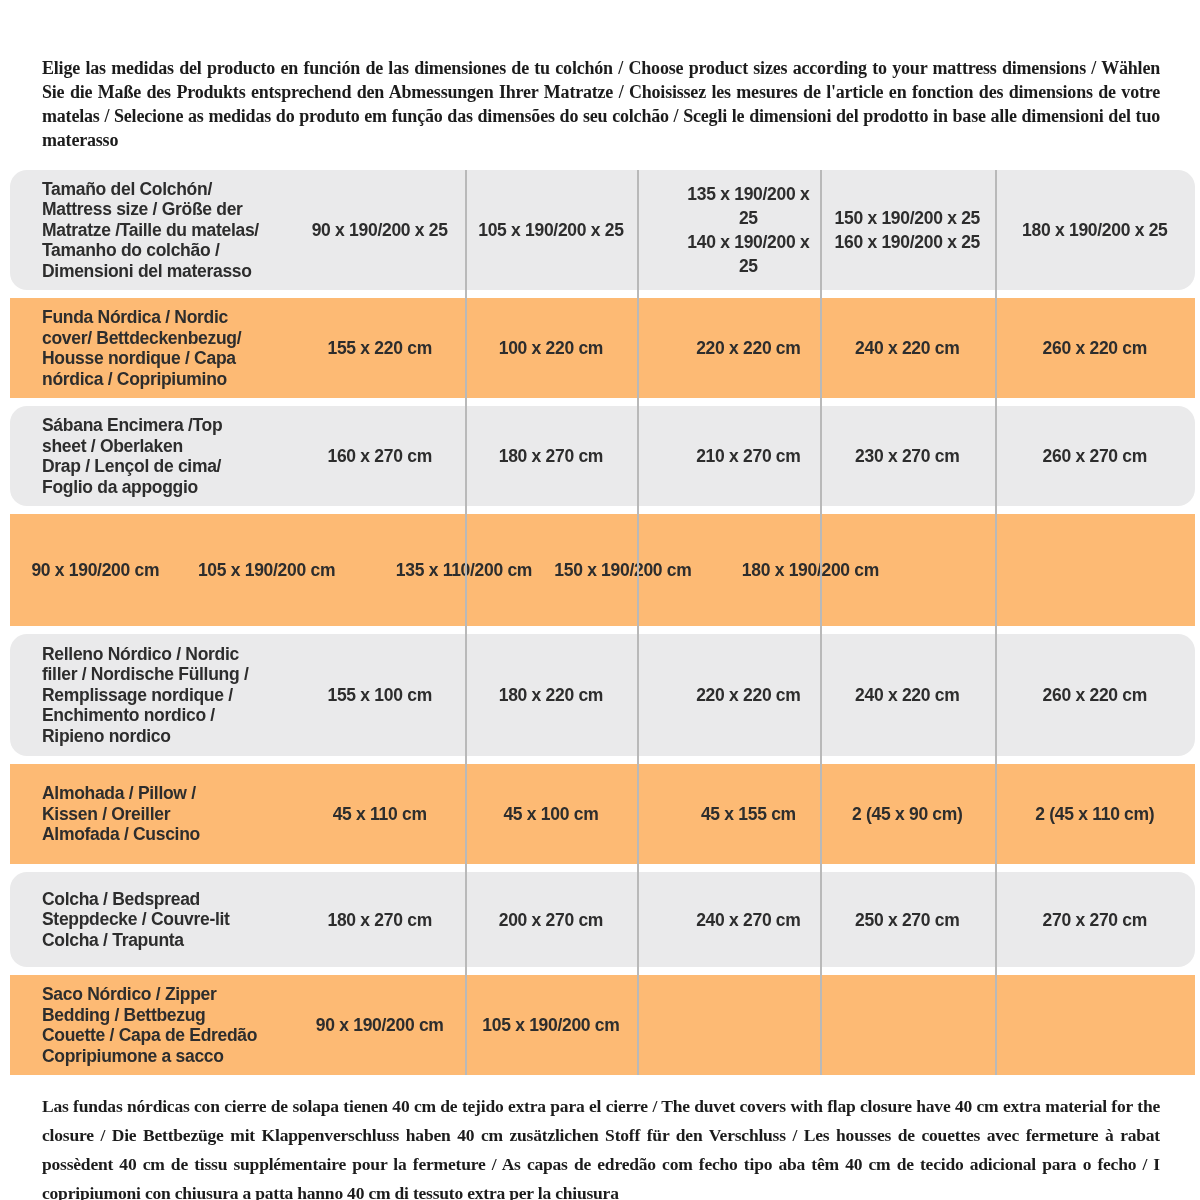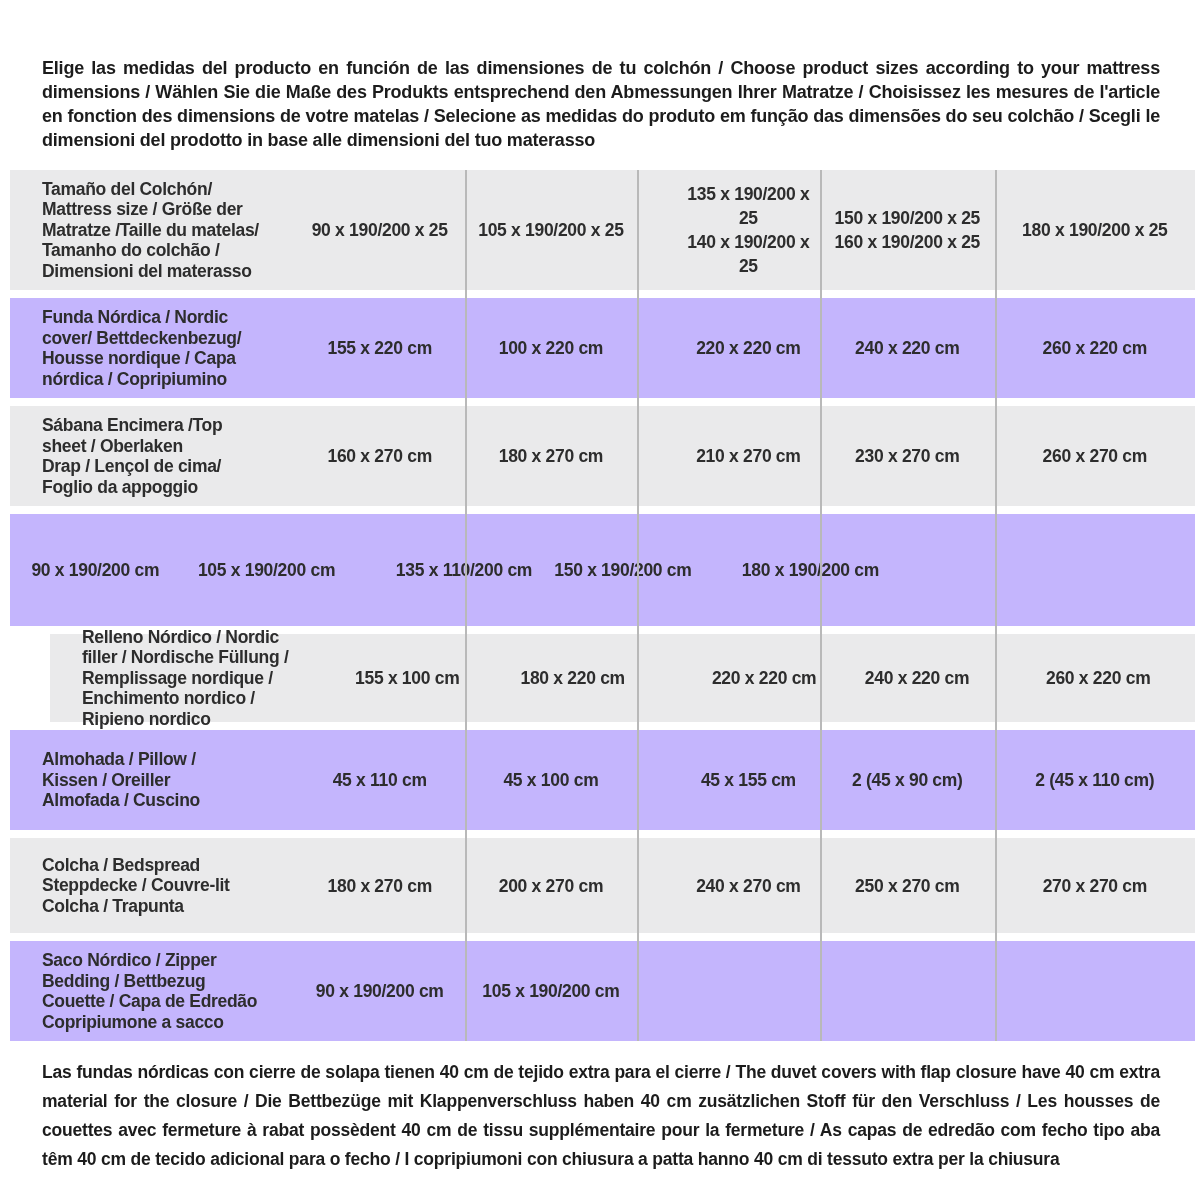--- a/index.html
+++ b/index.html
@@ -16,20 +16,21 @@
     width: 1200px;
     height: 1200px;
     padding-top: 38px;
   }
   .intro, .footnote {
     font-weight: 700;
     color: #1c1c1c;
     text-align: justify;
     letter-spacing: -0.2px;
     padding: 0 40px 0 42px;
+    font-family: Liberation Serif, serif;
   }
   .intro {
     font-size: 18px;
     line-height: 24px;
   }
   .footnote {
     font-size: 17.5px;
     line-height: 29px;
     margin-top: 17px;
   }
@@ -37,22 +38,22 @@
     position: relative;
     margin: 18px 5px 0 10px;
     width: 1185px;
   }
   .t-row {
     display: flex;
     align-items: stretch;
     margin-bottom: 8px;
   }
   .t-row:last-child { margin-bottom: 0; }
-  .t-row.gray { background: #eaeaeb; }
-  .t-row.white { background: #c4b5fd; }
+  .t-row.gray { background: #eaeaeb; border-radius: 17px; }
+  .t-row.white { background: #fdba74; }
   .row-label {
     box-sizing: border-box;
     width: 24%;
     display: flex;
     align-items: center;
     padding-left: 32px;
     padding-right: 10px;
     font-weight: 700;
     font-size: 17.5px;
     line-height: 20.5px;
@@ -75,23 +76,23 @@
   }
   .c1 { width: 14.4%; }
   .c2 { width: 14.5%; }
   .c3 { width: 15.45%; padding-left: 40px; }
   .c4 { width: 14.75%; }
   .c5 { width: 16.9%; }
   .h-r1 { height: 120px; }
   .h-r2 { height: 100px; }
   .h-r3 { height: 100px; }
   .h-r4 { height: 112px; }
-  .h-r5 { height: 88px; margin-left: 40px; }
+  .h-r5 { height: 122px; }
   .h-r6 { height: 100px; }
-  .h-r7 { height: 95px; justify-content: center; }
+  .h-r7 { height: 95px; }
   .h-r8 { height: 100px; }
   .v-line {
     position: absolute;
     top: 0;
     bottom: 0;
     width: 2px;
     background: #b9b9b9;
   }
   .vl-1 { left: 38.4%; }
   .vl-2 { left: 52.9%; }

